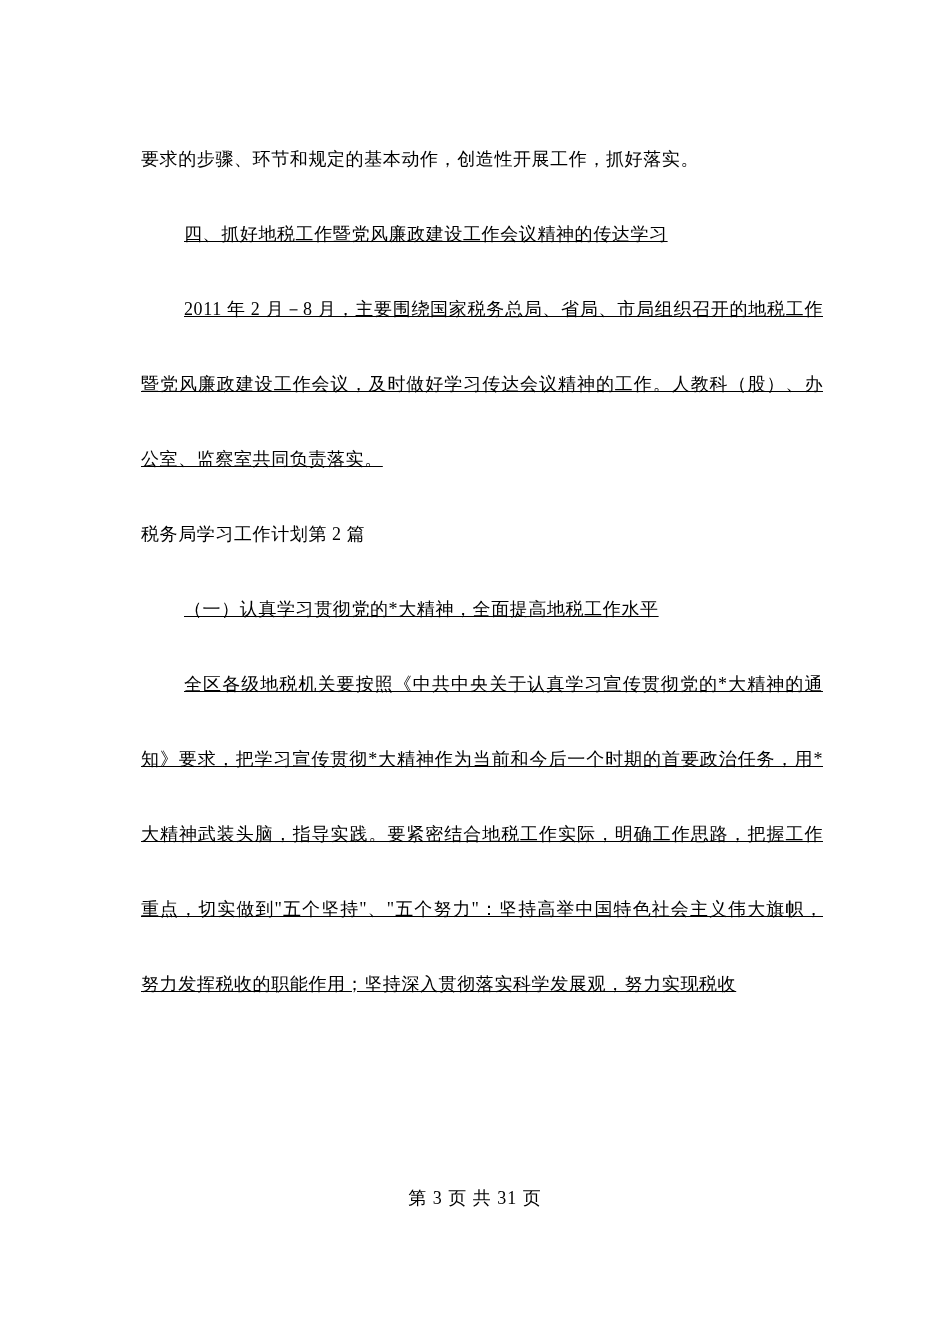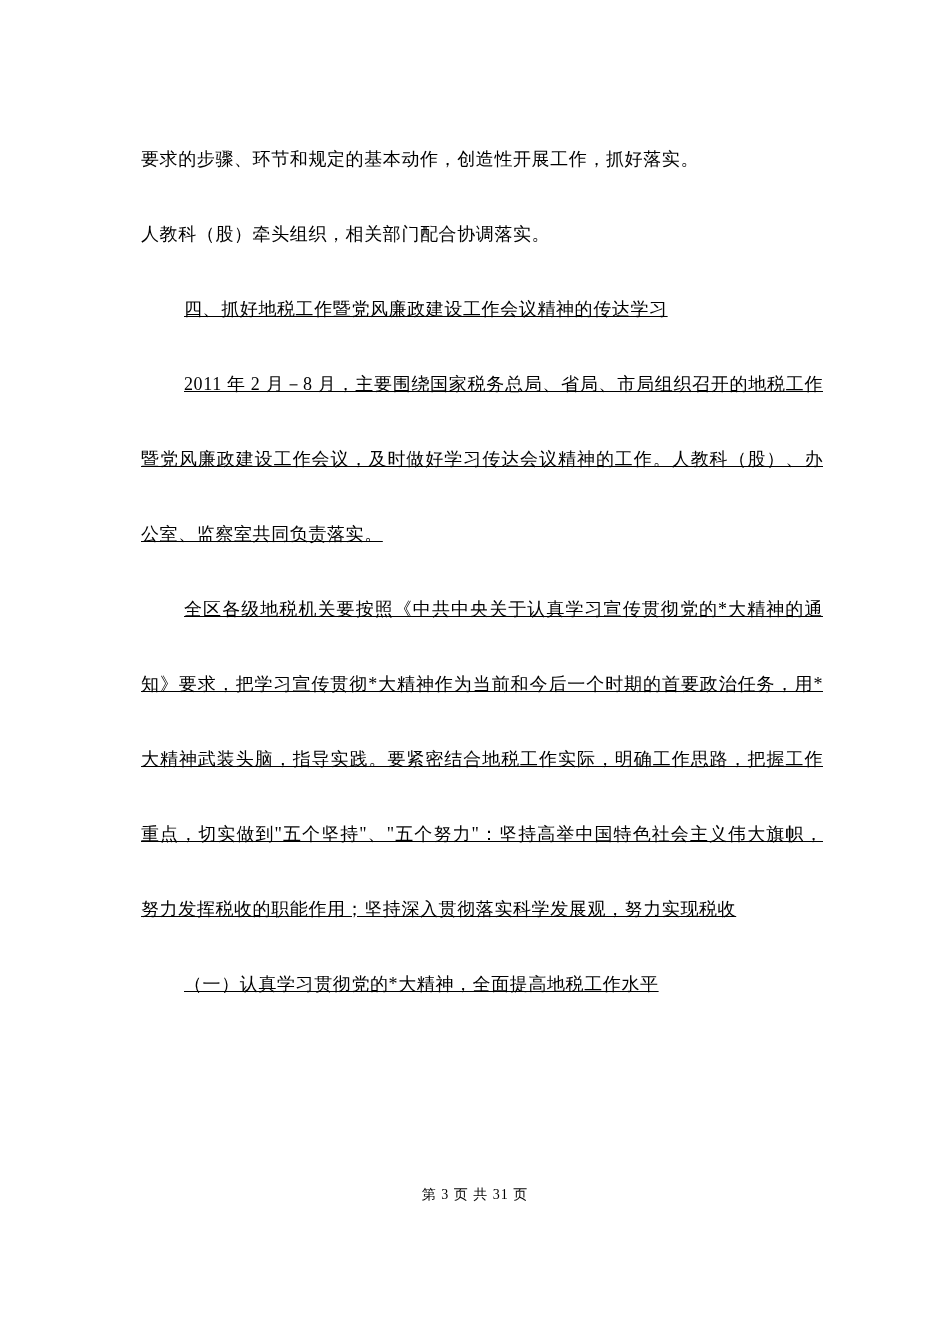--- a/index.html
+++ b/index.html
@@ -34,43 +34,43 @@
   p.para.indent {
     text-indent: 43px;
     text-decoration: underline;
   }
   .footer {
     position: absolute;
     left: 0;
     right: 0;
     top: 1186px;
     text-align: center;
-    font-size: 14px;
+    font-size: 18px;
     font-family: "Liberation Serif", "DejaVu Serif", serif;
     letter-spacing: 1px;
     color: #000000;
   }
 </style>
 </head>
 <body>
 
 <div class="page">
 
   <div class="body-area">
 
     <p class="para">要求的步骤、环节和规定的基本动作，创造性开展工作，抓好落实。</p>
 
-    <p class="para">人教科（股）牵头组织，相关部门配合协调落实。</p>
 
     <p class="para indent">四、抓好地税工作暨党风廉政建设工作会议精神的传达学习</p>
 
     <p class="para indent">2011 年 2 月－8 月，主要围绕国家税务总局、省局、市局组织召开的地税工作暨党风廉政建设工作会议，及时做好学习传达会议精神的工作。人教科（股）、办公室、监察室共同负责落实。</p>
 
+    <p class="para">税务局学习工作计划第 2 篇</p>
+
+    <p class="para indent">（一）认真学习贯彻党的*大精神，全面提高地税工作水平</p>
 
     <p class="para indent">全区各级地税机关要按照《中共中央关于认真学习宣传贯彻党的*大精神的通知》要求，把学习宣传贯彻*大精神作为当前和今后一个时期的首要政治任务，用*大精神武装头脑，指导实践。要紧密结合地税工作实际，明确工作思路，把握工作重点，切实做到"五个坚持"、"五个努力"：坚持高举中国特色社会主义伟大旗帜，努力发挥税收的职能作用；坚持深入贯彻落实科学发展观，努力实现税收</p>
-
-    <p class="para indent">（一）认真学习贯彻党的*大精神，全面提高地税工作水平</p>
 
   </div>
 
   <div class="footer">第 3 页 共 31 页</div>
 
 </div>
 
 </body></html>

